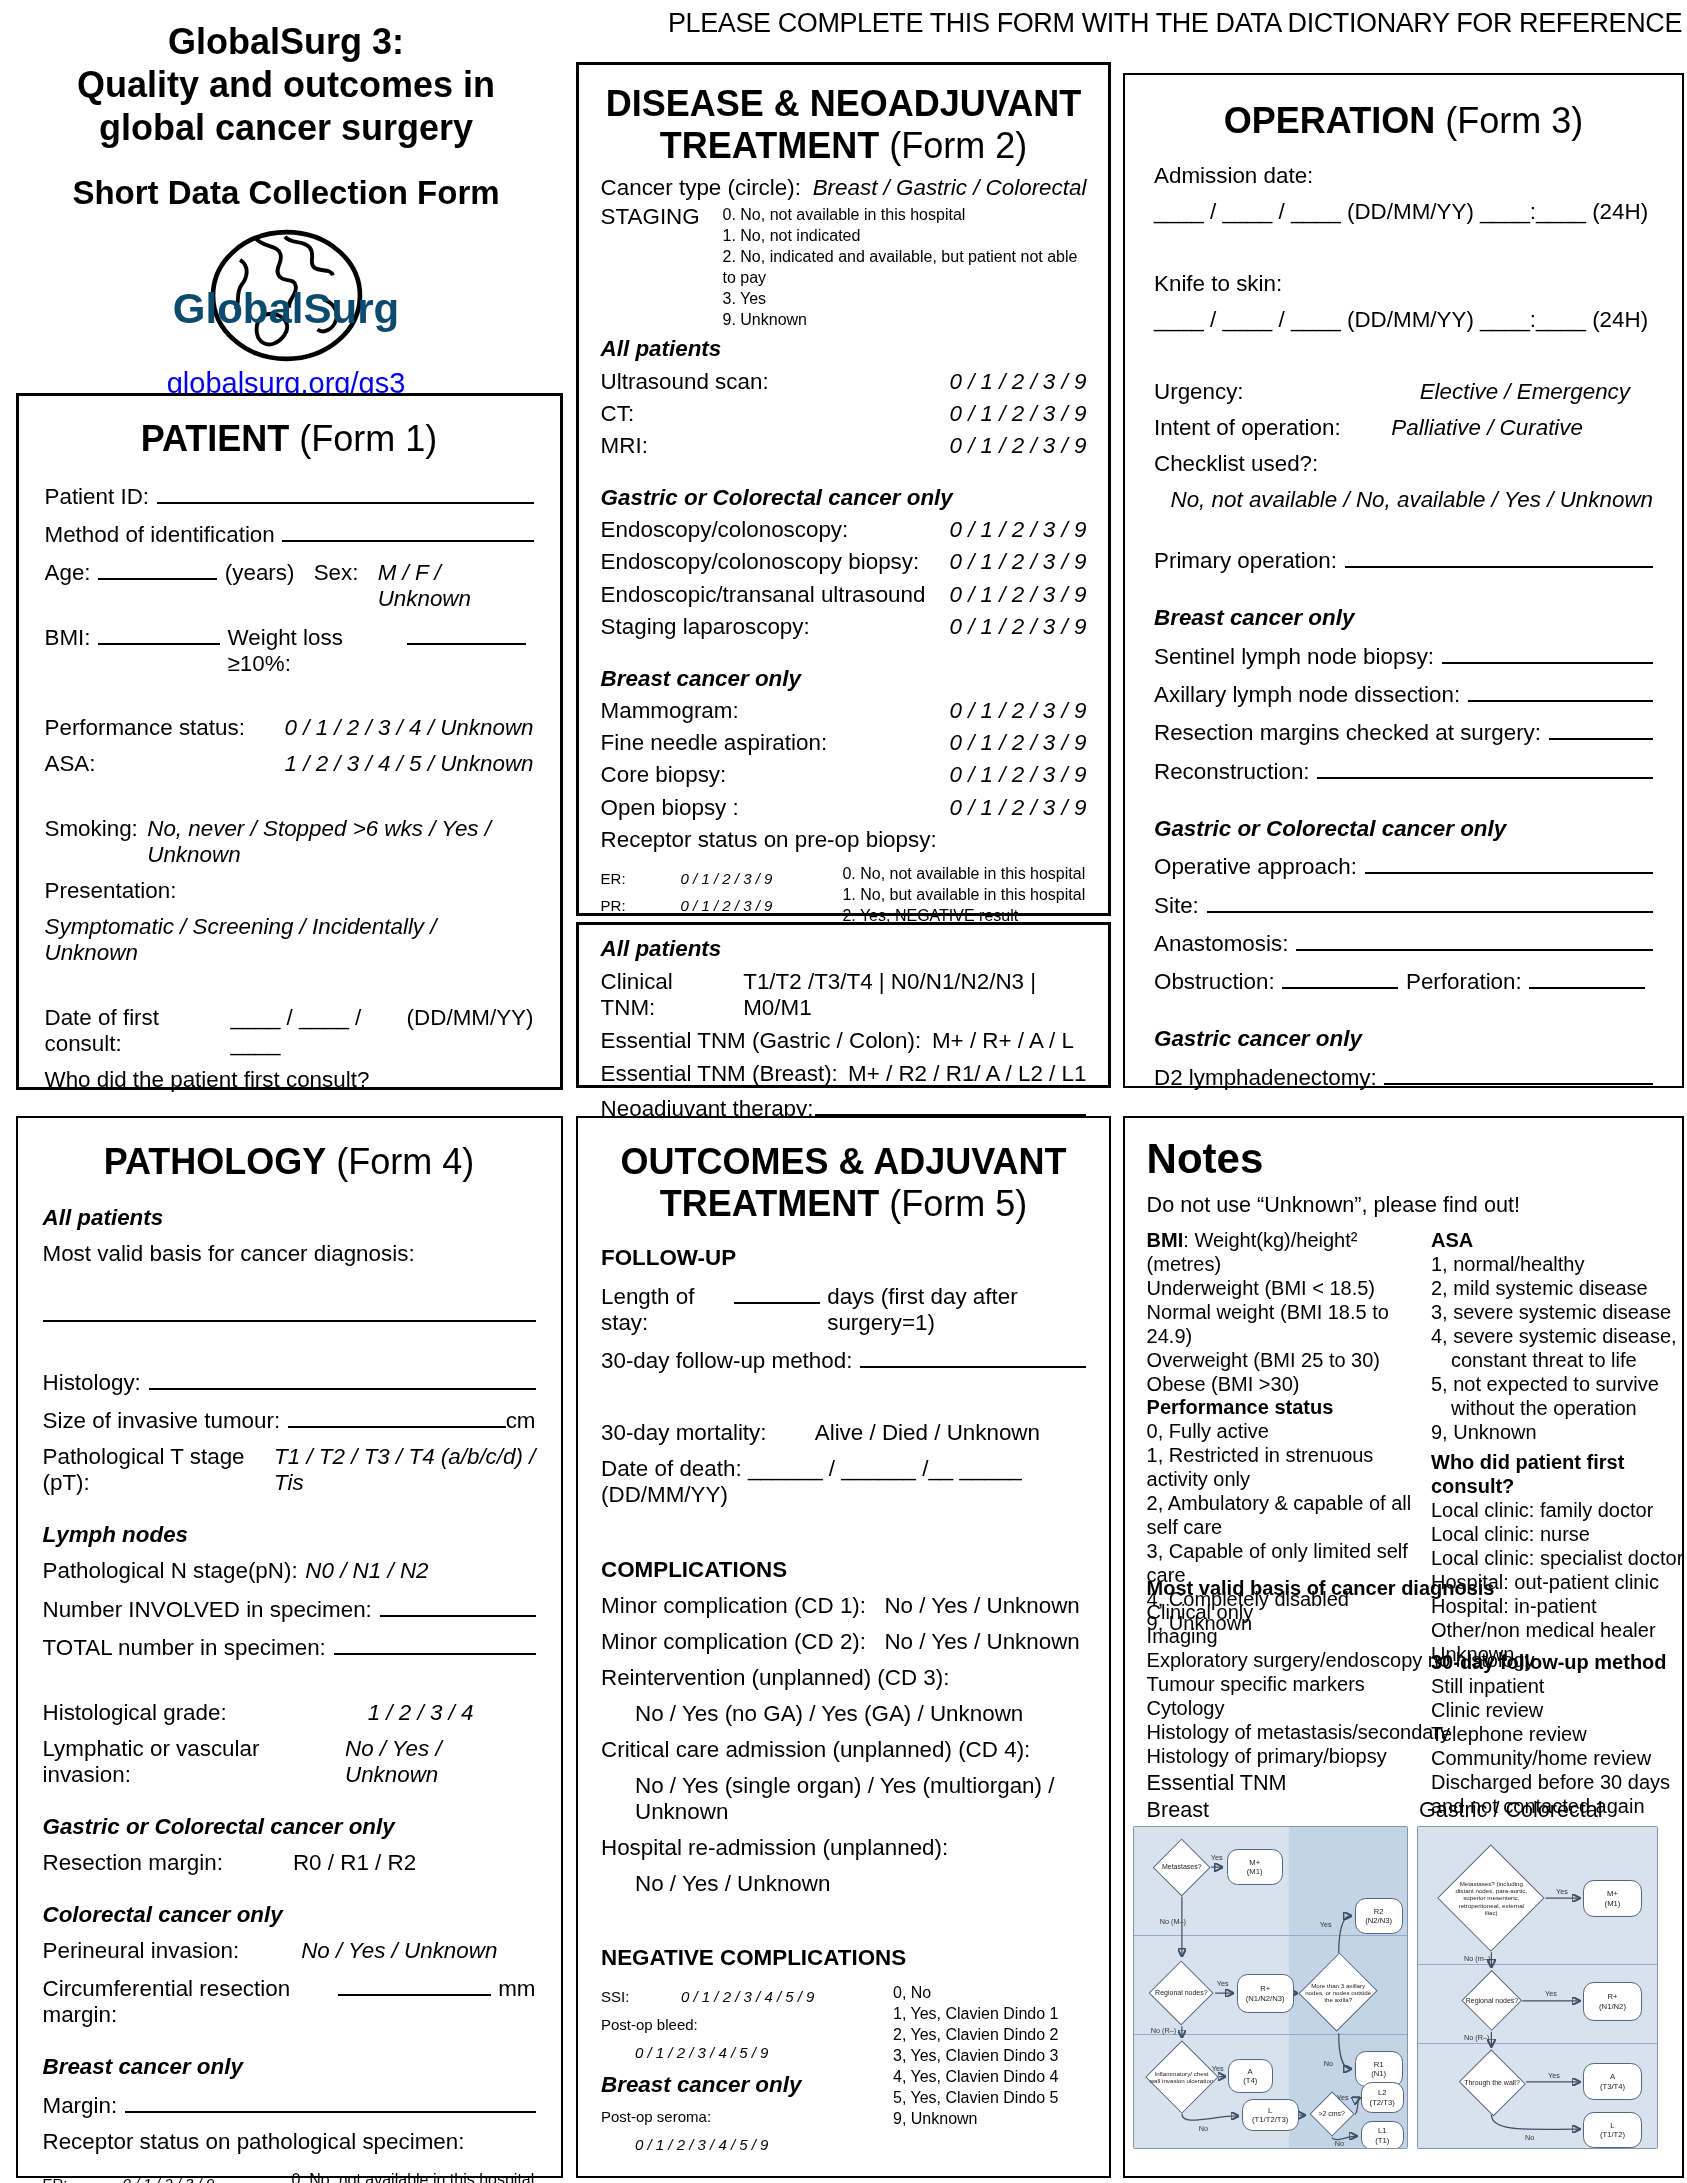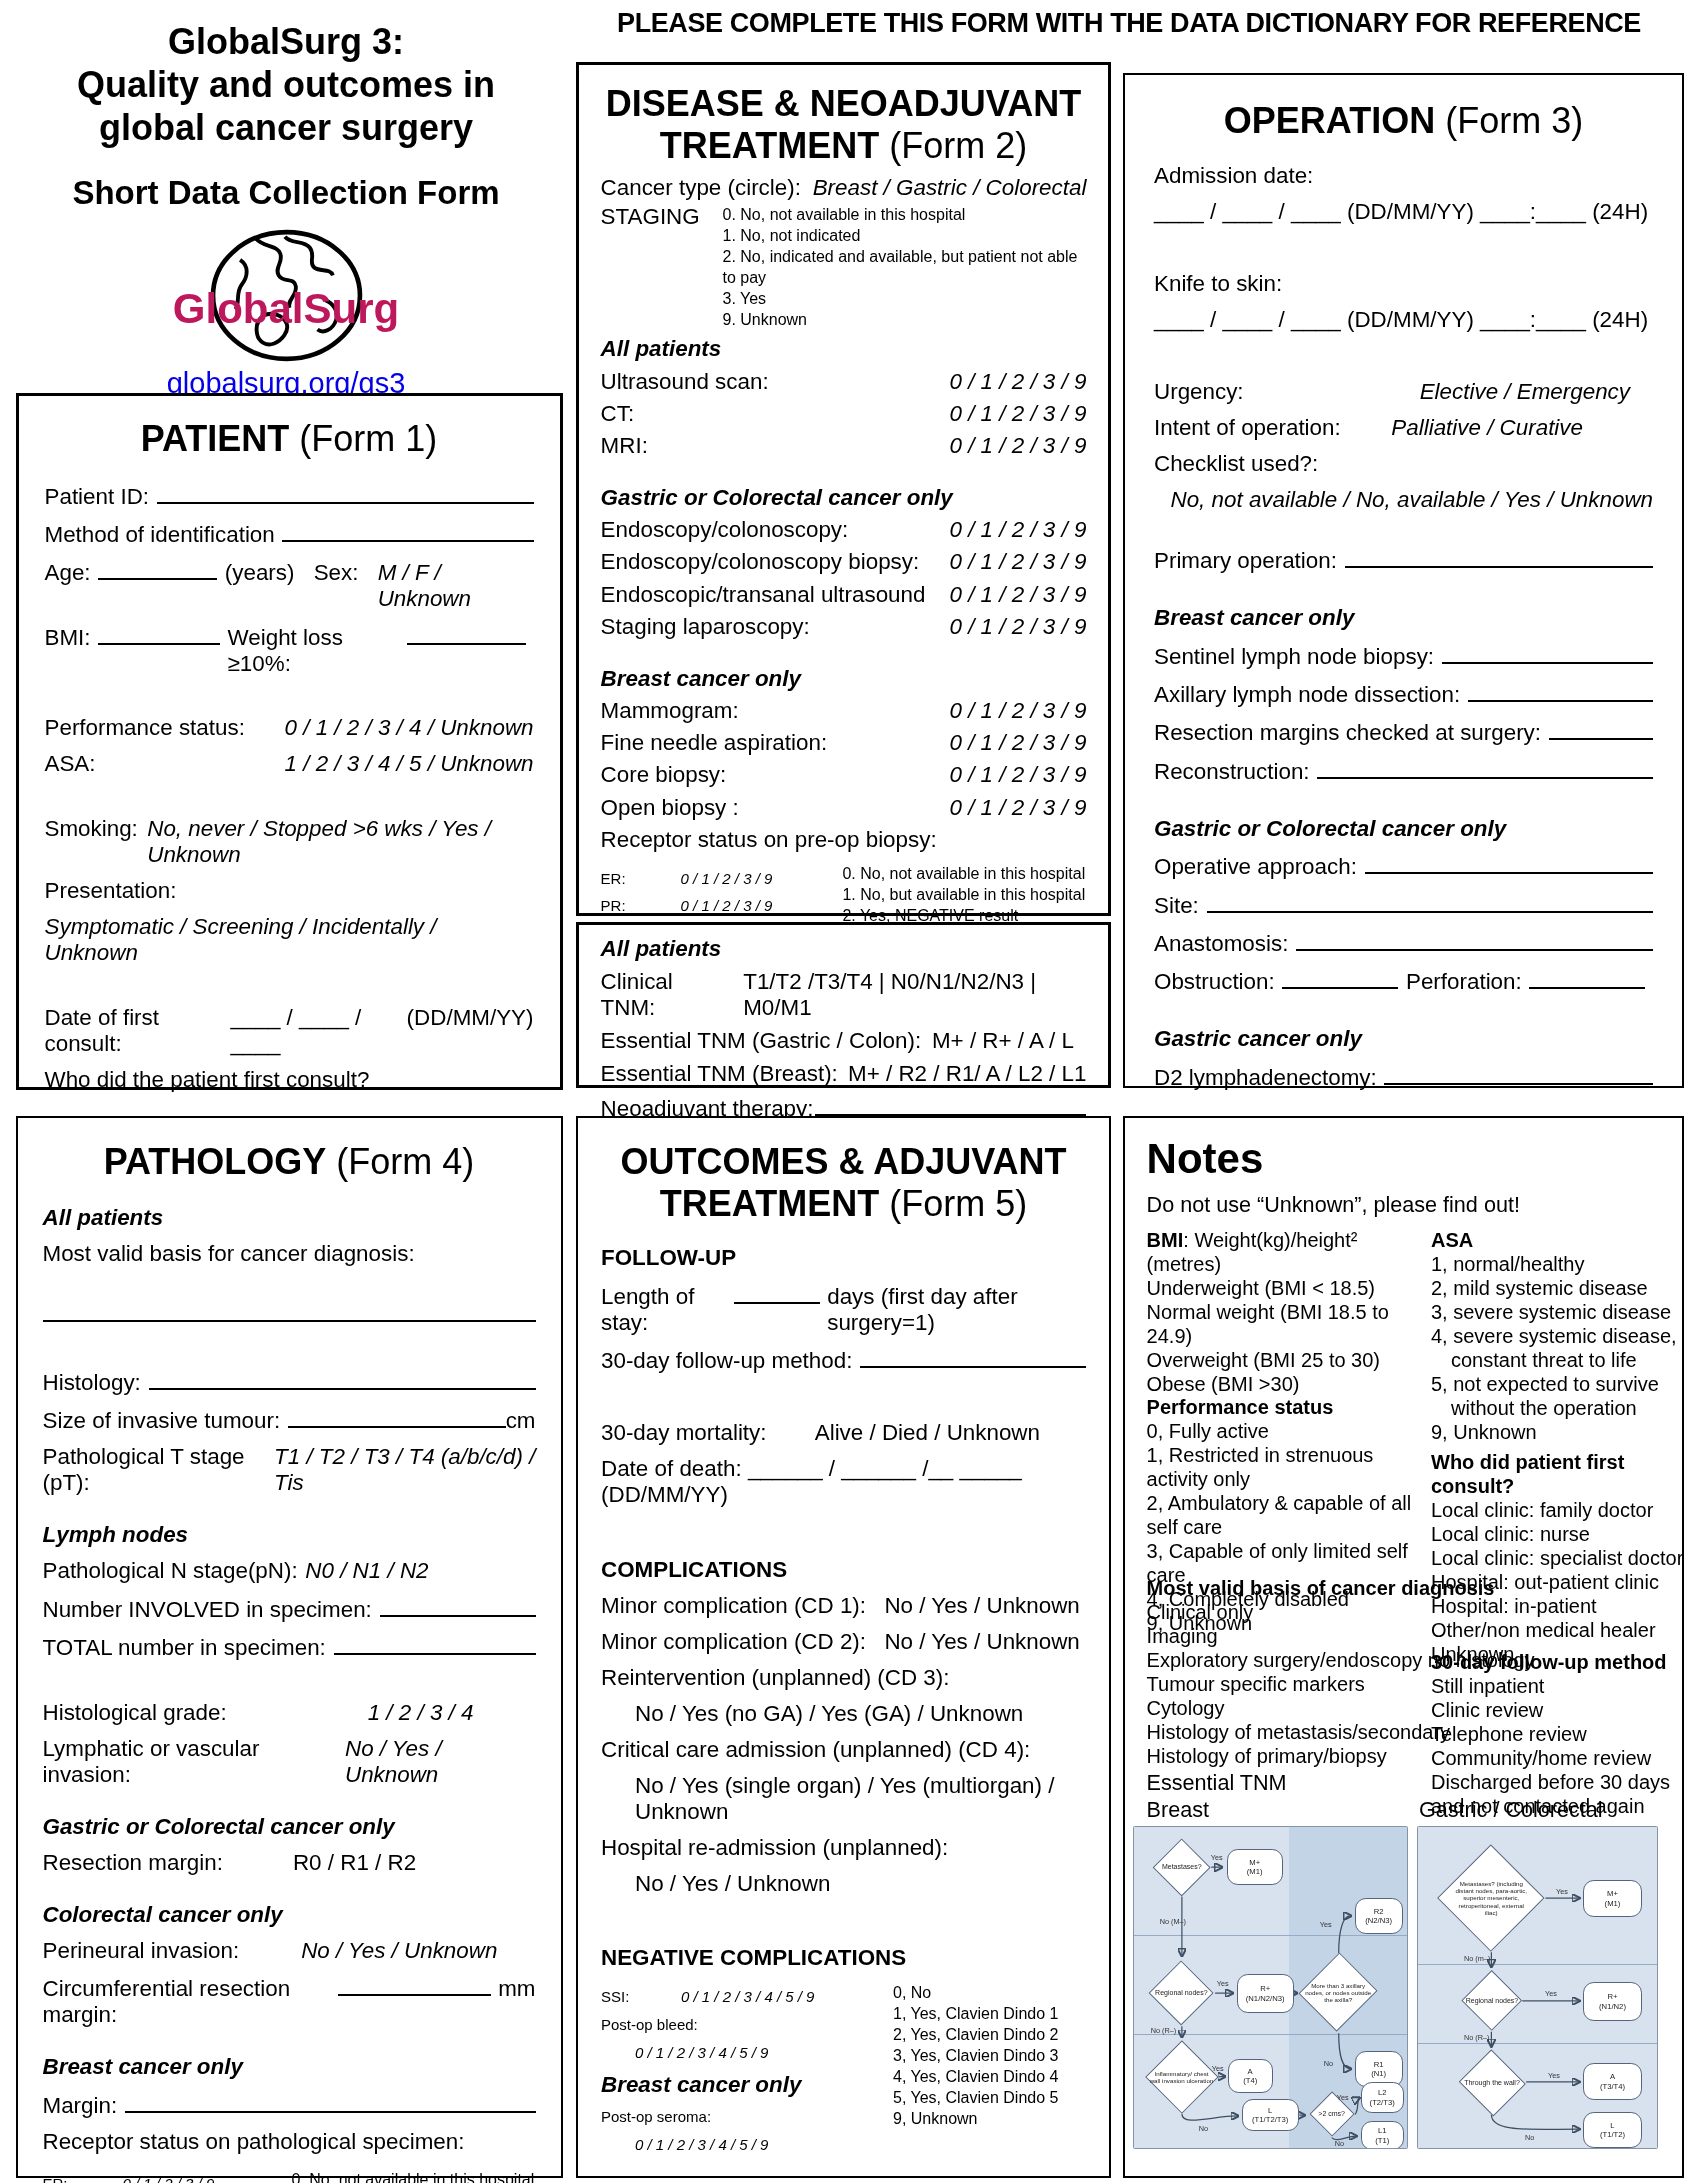--- a/index.html
+++ b/index.html
@@ -5,31 +5,31 @@
   * { margin:0; padding:0; box-sizing:border-box; }
   html,body { background:#ffffff; }
   body {
     position:relative; width:1688px; height:2183px;
     font-family:"Liberation Sans", sans-serif; color:#000;
   }
   .panel { position:absolute; background:#fff; border:3.1px solid #000; }
   .panel.thin { border-width:2.3px; }
   .bold { font-weight:normal; }
 
-  #banner { position:absolute; left:576px; top:7.7px; width:1106px; text-align:center;
-            font-weight:bold; font-size:27px; letter-spacing:-0.4px; }
+  #banner { position:absolute; left:576px; top:7.7px; width:1106px; text-align:right;
+            font-weight:normal; font-size:27px; letter-spacing:-0.4px; }
 
   
   #intro { position:absolute; left:15.5px; top:20px; width:541px; text-align:center; }
   #intro .t1 { font-size:36px; font-weight:bold; line-height:43px; }
   #intro .subtitle { margin-top:25px; font-size:33px; font-weight:bold; }
   #globe-wrap { position:relative; margin:17px auto 0; width:433px; height:133px; }
   #globe-wrap svg { position:absolute; left:139px; top:0; }
   #logo-text { position:absolute; left:0; top:56px; width:100%; text-align:center;
-               font-size:42px; font-weight:bold; color:#be185d; }
+               font-size:42px; font-weight:bold; color:#0c4a6e; }
   #site-link { display:inline-block; margin-top:4.6px; font-size:29px; color:#0400e8;
                text-decoration:underline; cursor:pointer; }
   .ptitle { text-align:center; font-size:36px; margin:10.8px 0 21.6px; }
   .ptitle .bold { font-weight:bold; }
   .row { display:flex; align-items:baseline; font-size:22.4px; margin:10px 0; }
   .row .gap { width:20px; }
   .row.spread { justify-content:space-between; }
   .opt { font-style:italic; }
   .fill { border-bottom:2.3px solid #000; flex:1 1 auto; height:1em; margin-left:7.7px; }
   .fillw { border-bottom:2.3px solid #000; display:inline-block; height:1em; margin:0 7.7px; }

